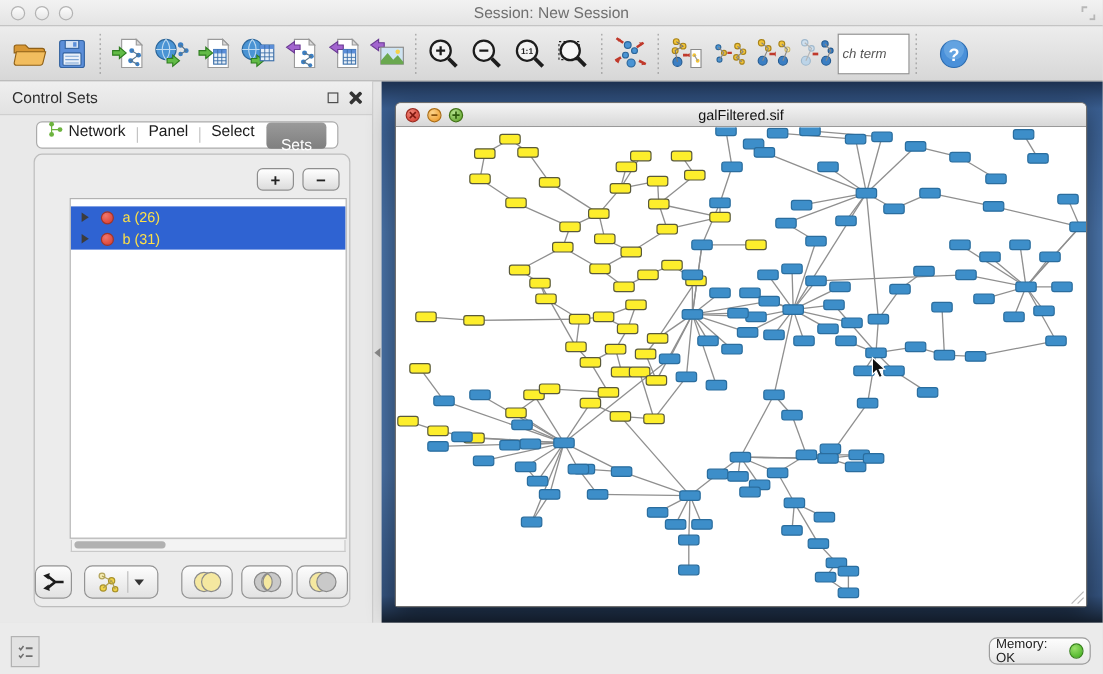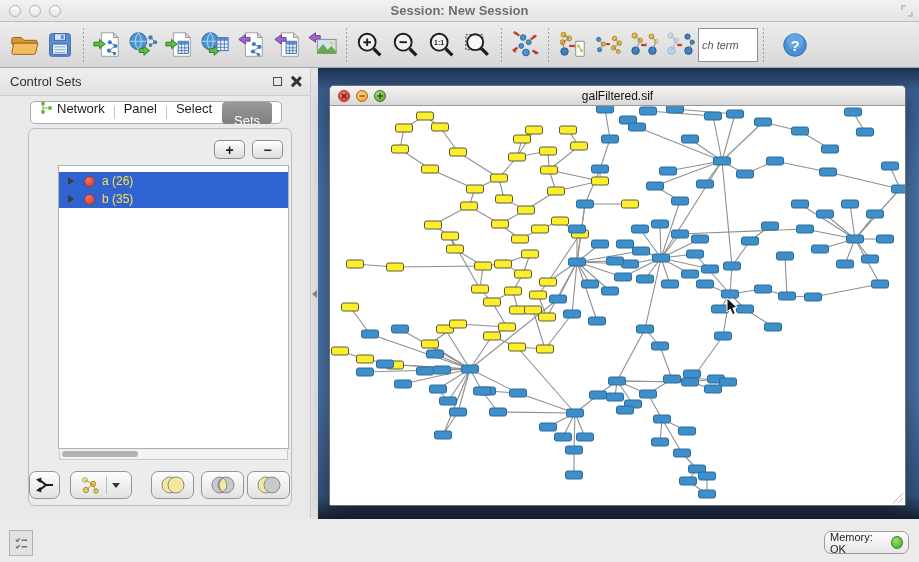--- a/index.html
+++ b/index.html
@@ -1,21 +1,21 @@
 <!DOCTYPE html>
 <html><head>
 <meta charset="utf-8">
 <style>
   * { margin:0; padding:0; box-sizing:border-box; }
   html,body { width:919px; height:562px; }
   body { font-family:"Liberation Sans", sans-serif; background:#e2e2e2; position:relative; overflow:hidden; }
 
   
   .titlebar { position:absolute; left:0; top:0; width:919px; height:22px;
-    background:linear-gradient(#f2f2f2,#e4e4e4); border-bottom:1px solid #bcbcbc;font-weight:bold; }
+    background:linear-gradient(#f2f2f2,#e4e4e4); border-bottom:1px solid #bcbcbc; }
   .tl-group { position:absolute; left:9px; top:5px; display:flex; gap:8px; }
   .tl-dot { width:12px; height:12px; border-radius:50%; border:1px solid #b3b3b3;
     background:linear-gradient(#fdfdfd,#e6e6e6); }
   .win-title { position:absolute; left:0; right:0; top:3px; text-align:center;
     font-size:13px; color:#6f6f6f; }
   .fs-icon { position:absolute; right:6px; top:5px; width:12px; height:12px; opacity:.55; }
 
   
   .toolbar { position:absolute; left:0; top:22px; width:919px; height:46px;
     background:linear-gradient(#ededed,#d7d7d7); border-bottom:1px solid #a6a6a6;
@@ -373,21 +373,21 @@
 
         <div class="set-list">
           <div class="row sel">
             <span class="tri"></span>
             <span class="reddot"></span>
             <span class="row-label">a (26)</span>
           </div>
           <div class="row sel">
             <span class="tri"></span>
             <span class="reddot"></span>
-            <span class="row-label">b (35)</span>
+            <span class="row-label">b (31)</span>
           </div>
         </div>
         <div class="hscroll">
             <div class="hthumb"></div>
           </div>
 
         <div class="cp-buttons">
           <div class="cbtn split-btn">
             <svg viewBox="0 0 20 20">
                 <path d="M18 10h-7M11 10L4 4.5M11 10L4 15.5" stroke="#1c1c1c" stroke-width="2.2" fill="none"></path>

